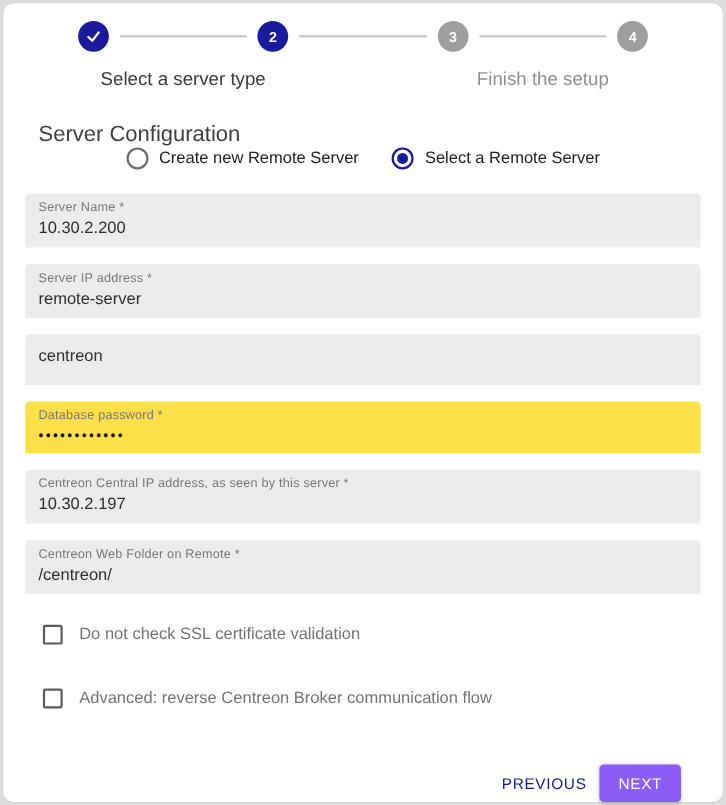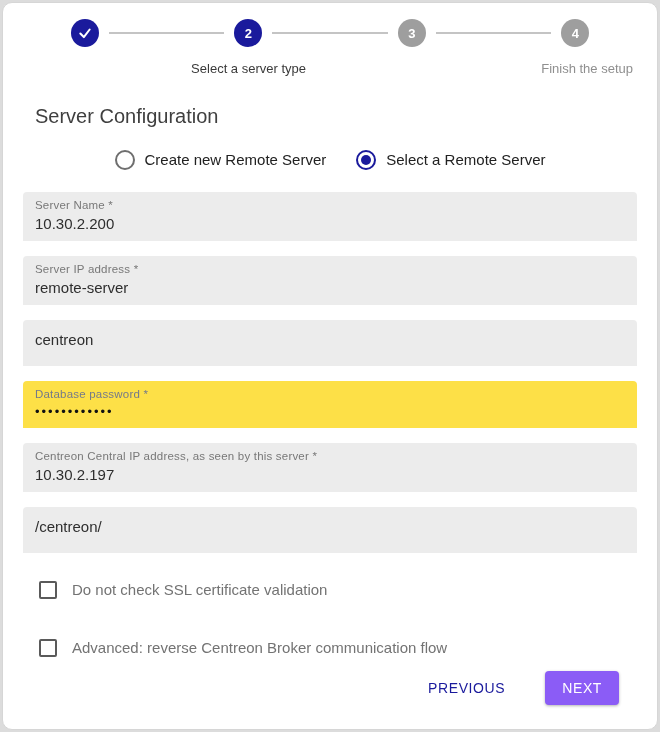--- a/index.html
+++ b/index.html
@@ -30,35 +30,35 @@
   }
   .step-circle.done, .step-circle.active { background: #1a1a9c; }
   .connector {
     position: absolute; top: 29px; height: 2px; background: #c4c4c4;
   }
   .conn-1 { left: calc(12.5% + 24px); right: calc(62.5% + 24px); }
   .conn-2 { left: calc(37.5% + 24px); right: calc(37.5% + 24px); }
   .conn-3 { left: calc(62.5% + 24px); right: calc(12.5% + 24px); }
   .step-labels { display: flex; margin-top: 12px; }
   .step-label {
-    flex: 1; text-align: right; font-size: 13px; line-height: 1.5;
+    flex: 1; text-align: center; font-size: 17px; line-height: 1.5;
     color: #8f8f8f; padding: 0 24px;
   }
   .step-label.current { color: #3a3a3a; font-weight: 500; }
 
   
   .page-title {
     margin: 26px 0 0 32px;
     font-size: 20px; font-weight: 400; color: #3f3f3f;
   }
 
   
   .radio-row {
     display: flex; justify-content: center; align-items: center;
-    gap: 30px; margin-top: 22px;
+    gap: 30px; 
   }
   .radio-option { display: flex; align-items: center; cursor: pointer; }
   .radio {
     width: 20px; height: 20px; border-radius: 50%;
     border: 2px solid #6e6e6e; position: relative; flex: none;
   }
   .radio.selected { border-color: #1a1a9c; }
   .radio.selected::after {
     content: ""; position: absolute; left: 3px; top: 3px;
     width: 10px; height: 10px; border-radius: 50%; background: #1a1a9c;
@@ -88,22 +88,22 @@
   .checkbox-row.first { margin-top: 28px; }
   .checkbox-row.second { margin-top: 40px; }
   .checkbox {
     width: 18px; height: 18px; border: 2px solid #5a5a5a;
     border-radius: 2px; background: #fff; flex: none; cursor: pointer;
   }
   .checkbox-label { margin-left: 15px; font-size: 15px; color: #737373; }
 
   
   .actions {
-    position: absolute; right: 38px; bottom: 24px;
-    display: flex; align-items: center; gap: 40px;
+    position: absolute; right: 38px; bottom: 0;
+    display: flex; align-items: center; gap: 12px;
   }
   .btn-text {
     background: none; border: none; cursor: pointer;
     color: #1a1a9c; font-family: inherit;
     font-size: 14px; font-weight: 500; letter-spacing: 0.6px;
   }
   .btn-primary {
     background: #8b5cf6; border: none; cursor: pointer;
     color: #ffffff; font-family: inherit;
     font-size: 14px; font-weight: 500; letter-spacing: 0.6px;
@@ -172,20 +172,21 @@
     </div>
     <div class="field focused">
       <div class="field-label">Database password *</div>
       <div class="field-value password">••••••••••••</div>
     </div>
     <div class="field">
       <div class="field-label">Centreon Central IP address, as seen by this server *</div>
       <div class="field-value">10.30.2.197</div>
     </div>
     <div class="field">
+      <div class="field-label">Centreon Web Folder on Remote *</div>
       <div class="field-value">/centreon/</div>
     </div>
   </div>
 
   <div class="checkbox-row first">
     <span class="checkbox"></span>
     <span class="checkbox-label">Do not check SSL certificate validation</span>
   </div>
   <div class="checkbox-row second">
     <span class="checkbox"></span>

